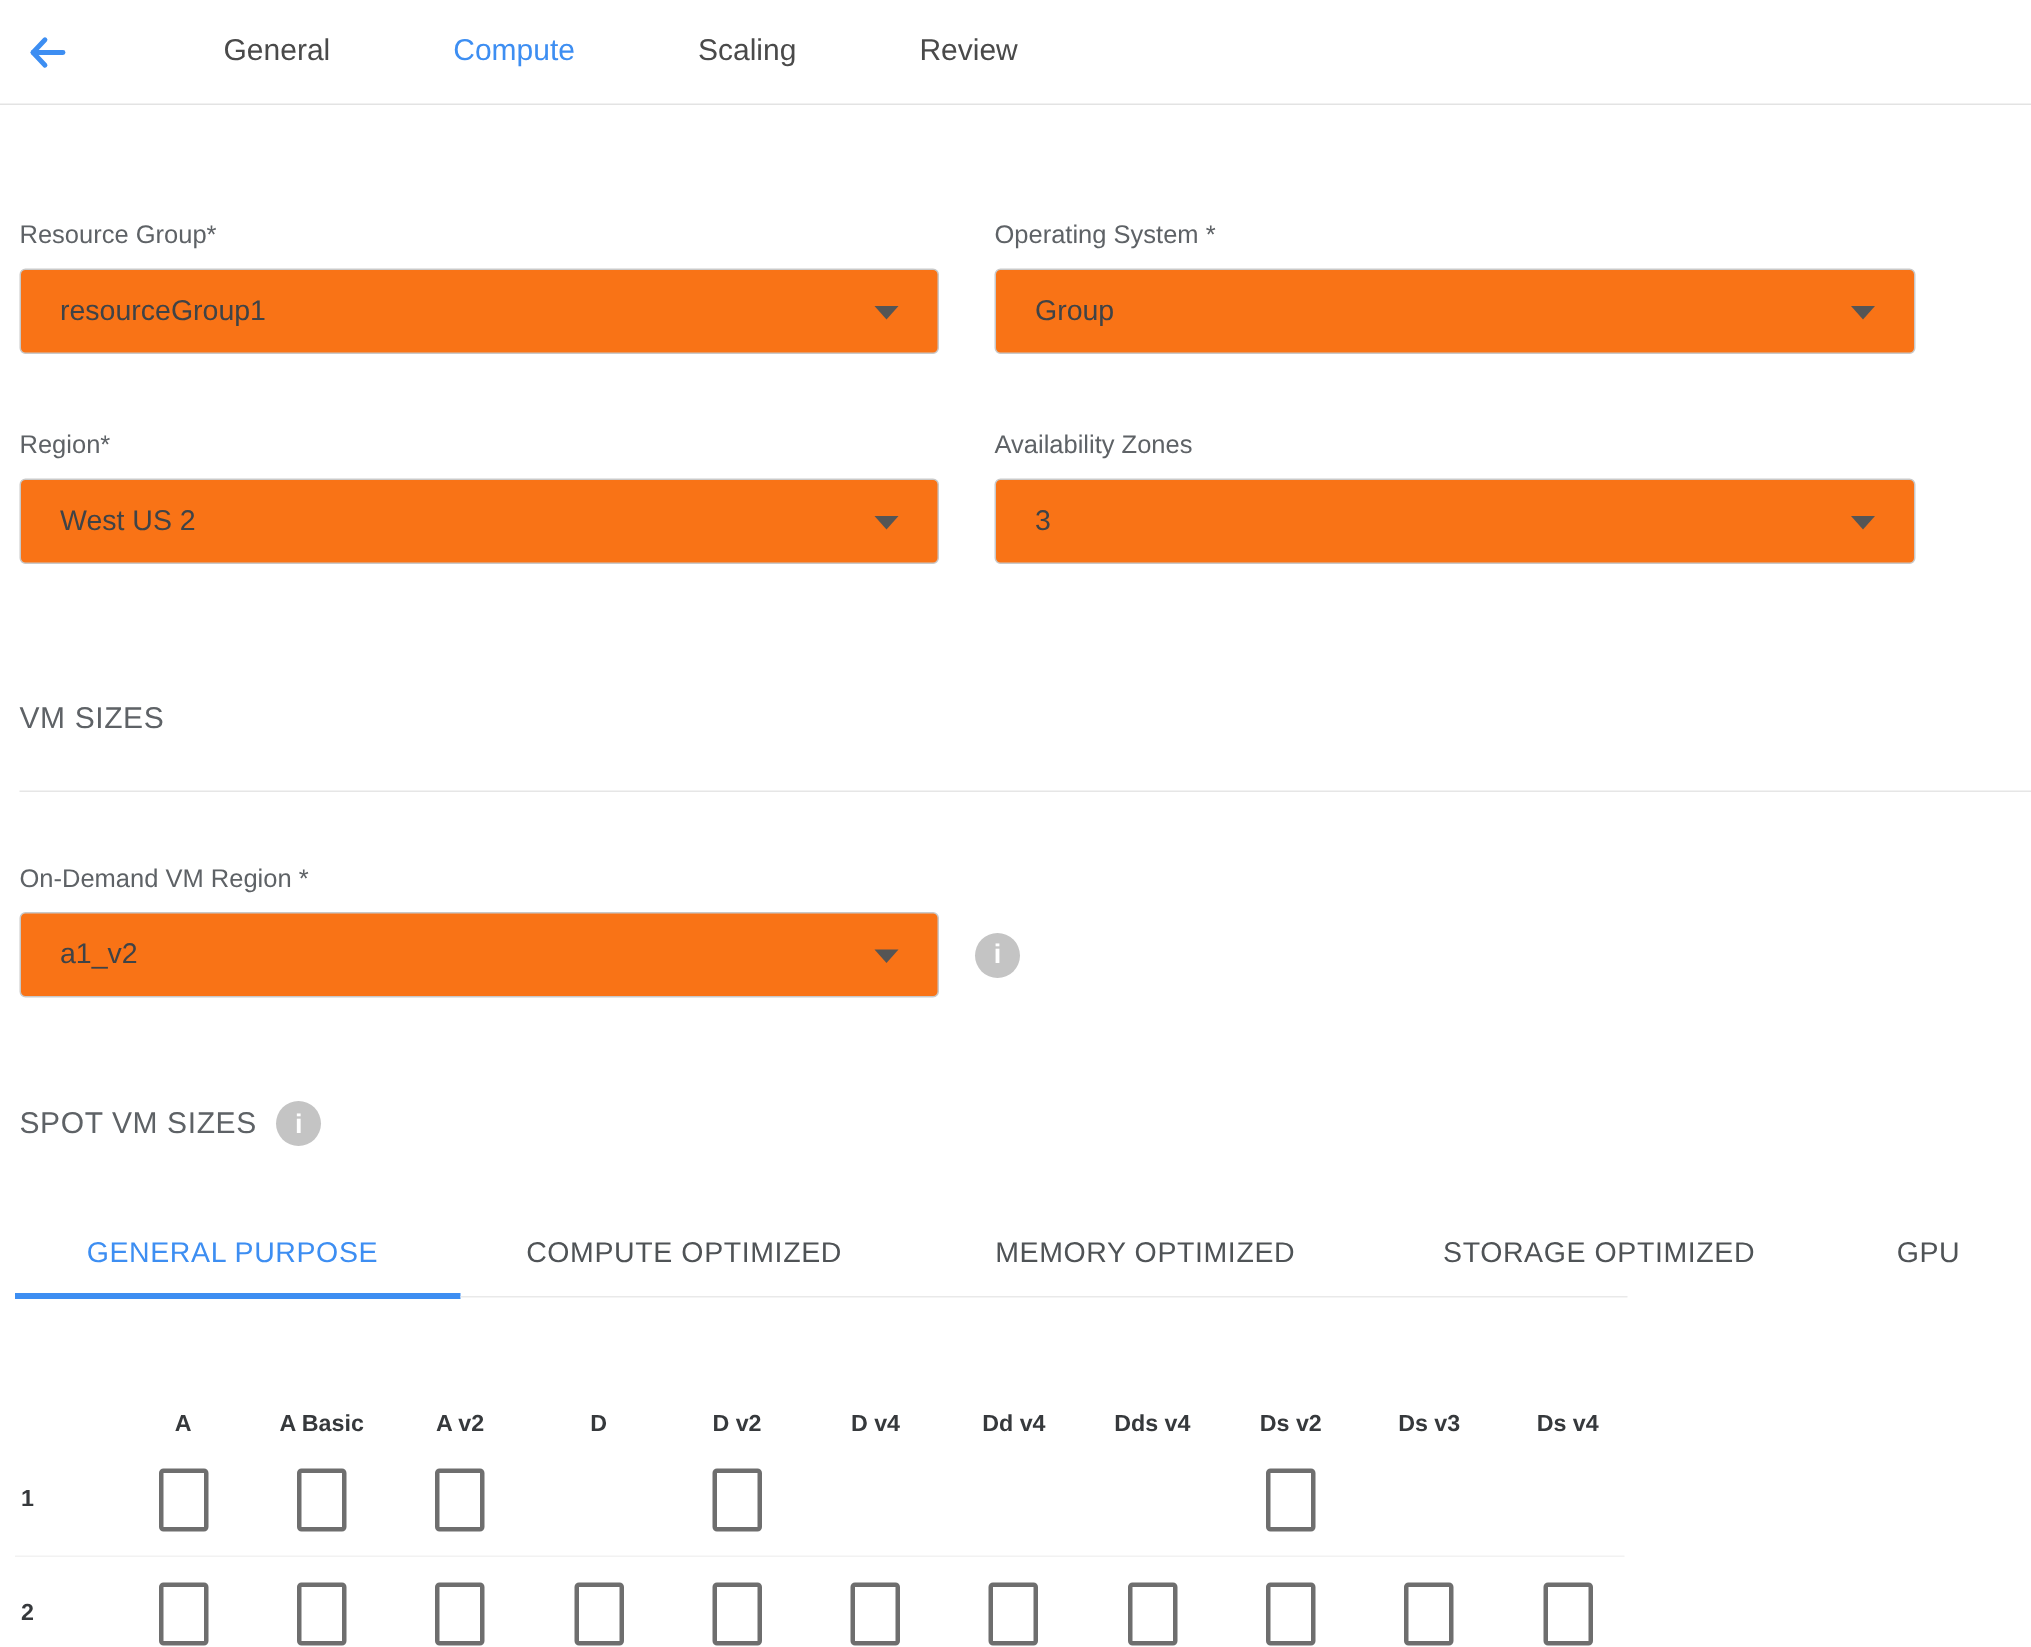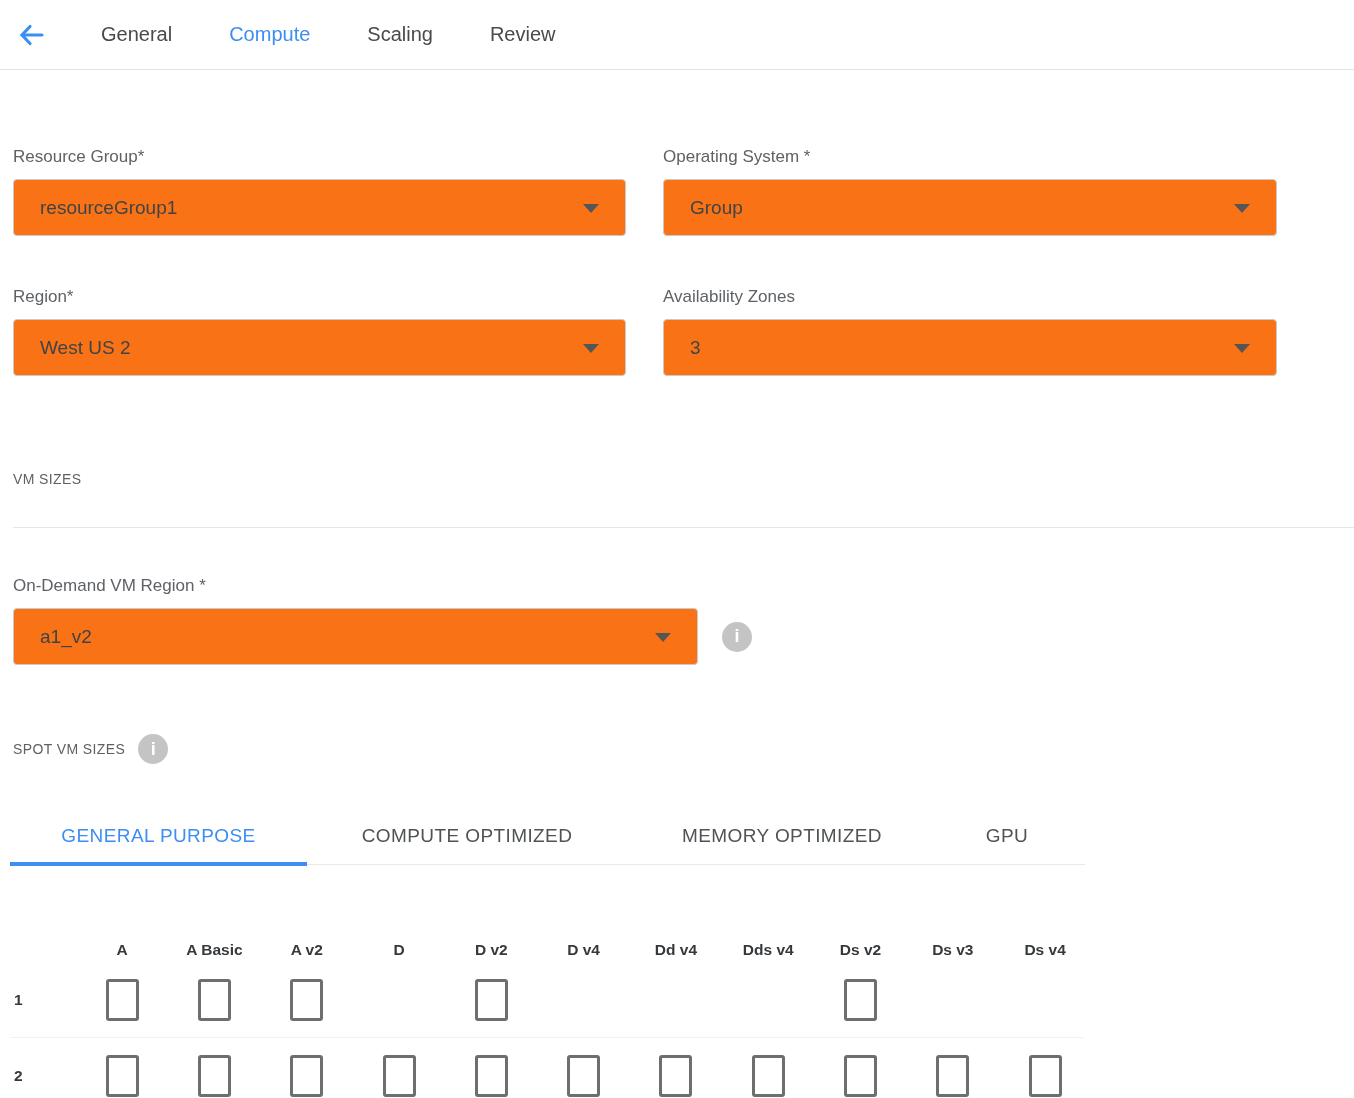--- a/index.html
+++ b/index.html
@@ -2,43 +2,43 @@
 <html><head>
 <meta charset="utf-8">
 <style>
   * { margin:0; padding:0; box-sizing:border-box; }
   html,body { width:1354px; height:1098px; background:#fff; overflow:hidden;
               font-family:"Liberation Sans", sans-serif; }
 
   
   .topbar { height:70px; border-bottom:1px solid #e3e3e3; display:flex; align-items:center; }
   .back-btn { margin-left:13px; width:36px; height:36px; display:flex; align-items:center; justify-content:center; cursor:pointer; }
-  .top-tabs { display:flex; margin-left:52px; gap:57px; }
+  .top-tabs { display:flex; margin-left:100px; gap:82px; }
   .top-tab { font-size:20px; color:#4a4a4a; cursor:pointer; white-space:nowrap; }
   .top-tab.active { color:#3d8ef2; }
 
   
   .form-grid { display:grid; grid-template-columns:613px 614px; column-gap:37px; row-gap:50px;
                margin:76px 12px 0 13px; }
   .field-label { font-size:17px; line-height:21px; color:#5e6266; margin-bottom:12px; }
   .select-box { height:57px; border:1px solid #c9c9c9; border-radius:4px; background:#f97316;
                 display:flex; align-items:center; padding:0 26px; font-size:19px; color:#3f4347;
                 position:relative; cursor:pointer; }
   .caret { position:absolute; right:26px; top:50%; margin-top:-4px; width:0; height:0;
            border-left:8px solid transparent; border-right:8px solid transparent;
            border-top:9px solid #555; }
 
   
-  .section-title { font-size:14px; line-height:22px; color:#5e6266; letter-spacing:.4px; }
+  .section-title { font-size:20px; line-height:22px; color:#5e6266; letter-spacing:.4px; }
   .vm-sizes-title { margin:92px 0 0 13px; }
   .divider-full { margin:37px 0 0 13px; height:1px; background:#e6e6e6; }
 
   .on-demand-wrap { margin:47px 0 0 13px; }
   .on-demand-row { display:flex; align-items:center; gap:24px; margin-top:12px; }
-  .on-demand-row .select-box { width:685px; }
+  .on-demand-row .select-box { width:613px; }
   .info-icon { width:30px; height:30px; border-radius:50%; background:#c4c4c4; color:#fff;
                display:inline-flex; align-items:center; justify-content:center;
                font-size:18px; font-weight:bold; flex:0 0 auto; }
 
   .spot-heading { margin:69px 0 0 13px; display:flex; align-items:center; gap:13px; }
 
   
   .spot-tabs { position:relative; margin-top:45px; height:57px; }
   .spot-tab-row { display:flex; height:53px; align-items:center; }
   .spot-tab { display:flex; align-items:center; justify-content:center; height:100%;
@@ -126,20 +126,21 @@
 <div class="spot-heading">
   <span class="section-title">SPOT VM SIZES</span>
   <span class="info-icon">i</span>
 </div>
 
 <div class="spot-tabs">
   <div class="spot-tab-row">
       <div class="spot-tab active" style="width: 297px; margin-left: 10px;">GENERAL PURPOSE</div>
       <div class="spot-tab" style="width: 320px;">COMPUTE OPTIMIZED</div>
       <div class="spot-tab" style="width: 310px;">MEMORY OPTIMIZED</div>
+      <div class="spot-tab" style="width: 310px;">STORAGE OPTIMIZED</div>
       <div class="spot-tab" style="width: 140px;">GPU</div>
     </div>
   <div class="blue-underline"></div>
   <div class="gray-underline"></div>
 </div>
 
 <div class="vm-table">
     <div class="vm-grid-row vm-header-row">
       <div></div>
       <div class="vm-header-cell">A</div>

